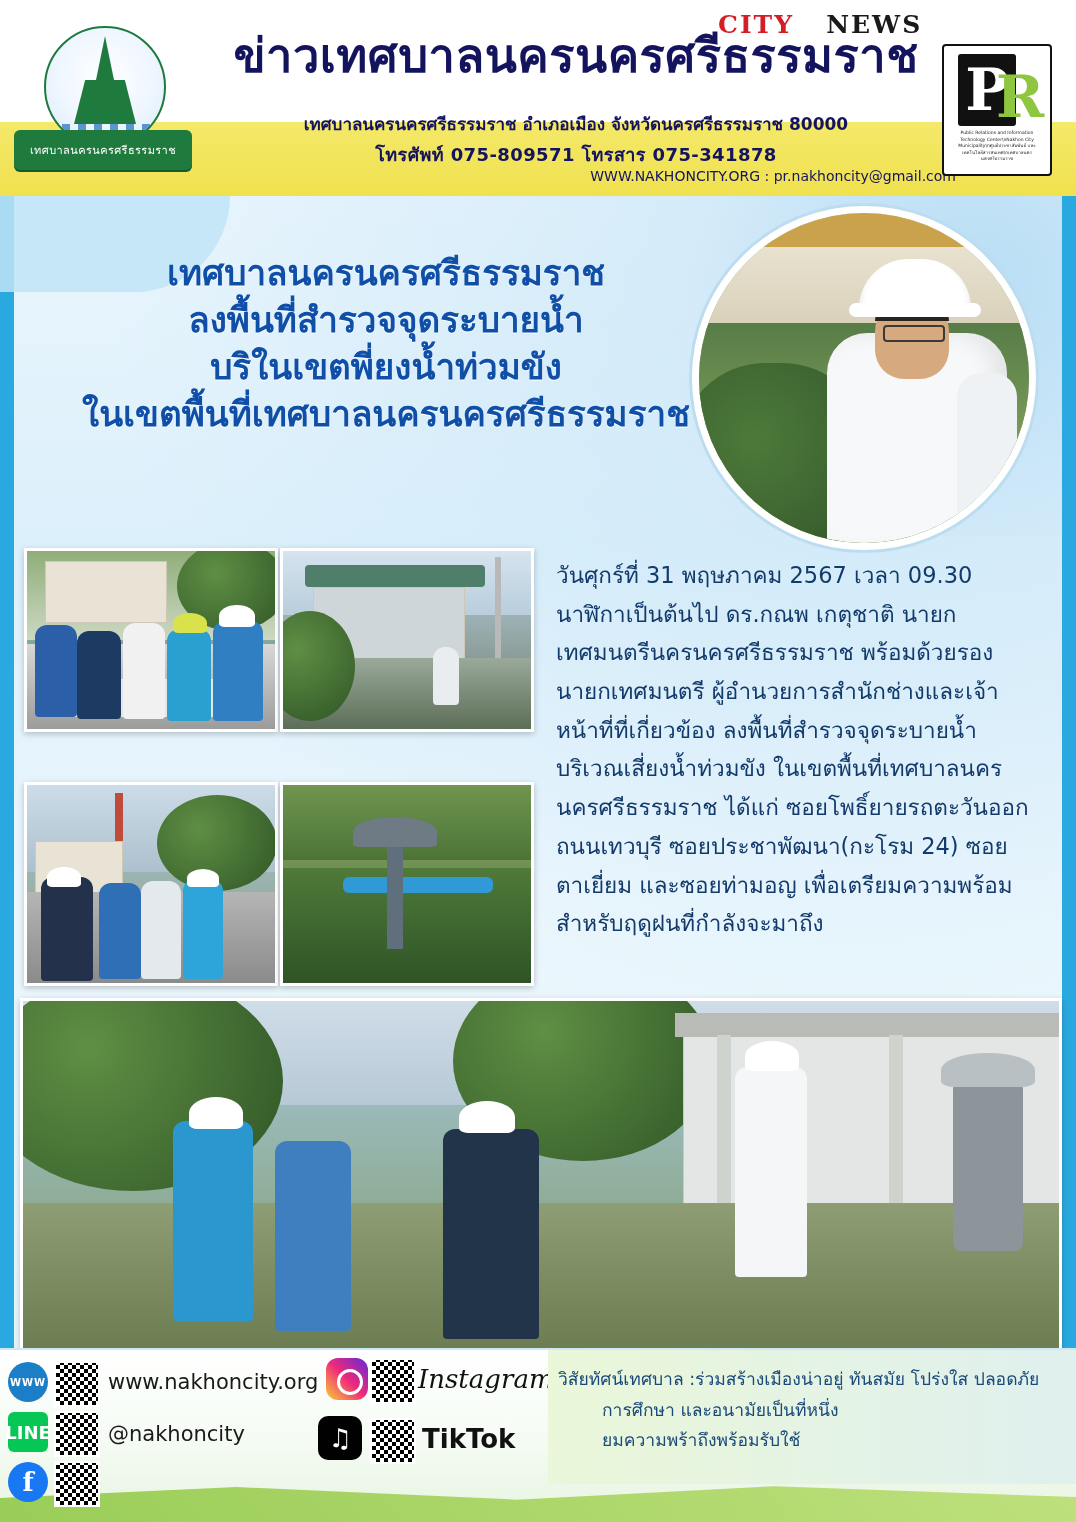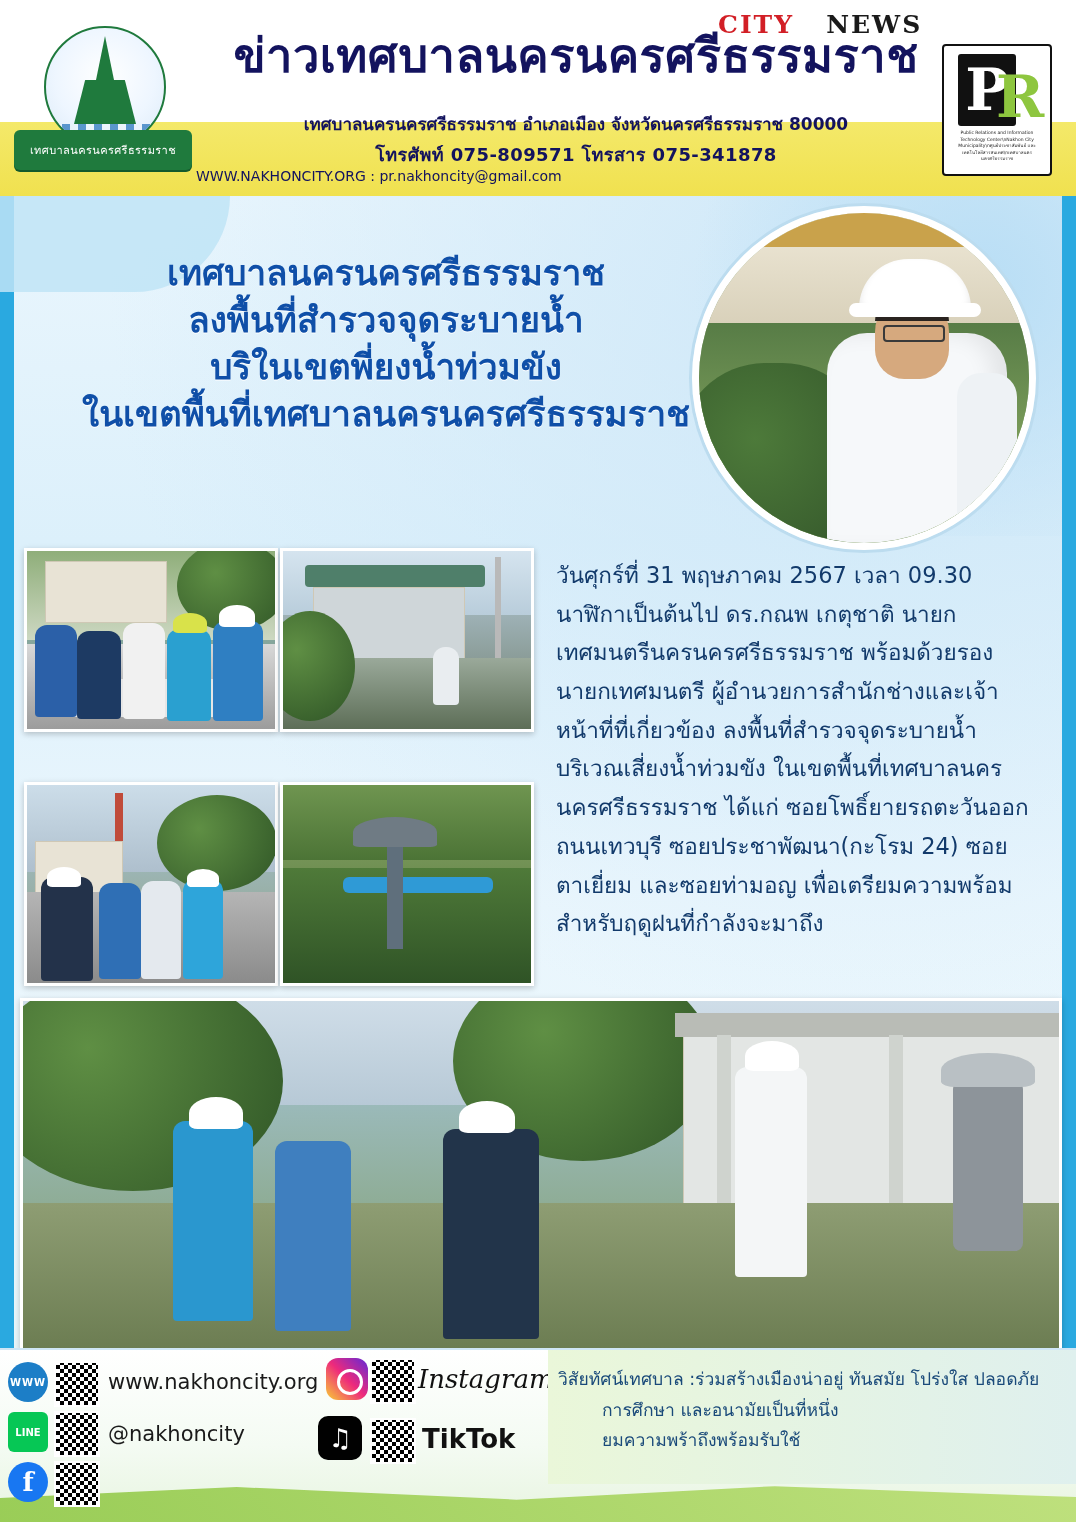--- a/index.html
+++ b/index.html
@@ -63,21 +63,21 @@
   }
   .hdr-sub1{
     position:absolute;left:196px;top:110px;width:760px;text-align:center;
     font-size:17px;color:#13135e;font-weight:bold;
   }
   .hdr-sub2{
     position:absolute;left:196px;top:140px;width:760px;text-align:center;
     font-size:18px;color:#13135e;font-weight:bold;letter-spacing:.4px;
   }
   .hdr-sub3{
-    position:absolute;left:196px;top:168px;width:760px;text-align:left;
+    position:absolute;left:196px;top:168px;width:760px;text-align:right;
     font-size:14px;color:#13135e;
   }
   .hdr-logo-pr{
     position:absolute;right:24px;top:44px;width:106px;height:128px;
     background:#ffffff;border:2px solid #111;border-radius:4px;
     overflow:hidden;
   }
   .pr-p{
     position:absolute;left:14px;top:8px;width:58px;height:72px;
     background:#111;color:#fff;font-family:"DejaVu Serif",serif;font-weight:bold;
@@ -188,21 +188,21 @@
   .f-left{position:absolute;left:0;top:0;width:540px;height:174px;}
   .f-right{
     position:absolute;left:548px;top:0;width:528px;height:134px;
     background:linear-gradient(90deg,#eaf7d9,#dff0ee);
     padding:14px 16px 0 10px;box-sizing:border-box;
     font-size:17.5px;color:#1a4a7a;line-height:1.75;
   }
   .icn{position:absolute;border-radius:50%;}
   .icn-www{left:8px;top:12px;width:40px;height:40px;background:#1c7ec7;color:#fff;font-size:10px;
     display:flex;align-items:center;justify-content:center;letter-spacing:1px;font-weight:bold;}
-  .icn-line{left:8px;top:62px;width:40px;height:40px;background:#06c755;color:#fff;font-size:10px;font-weight:bold;
+  .icn-line{left:8px;top:62px;width:40px;height:40px;background:#06c755;color:#fff;font-size:18px;font-weight:bold;
     display:flex;align-items:center;justify-content:center;border-radius:6px;}
   .icn-fb{left:8px;top:112px;width:40px;height:40px;background:#1877f2;color:#fff;font-size:26px;font-weight:bold;
     display:flex;align-items:center;justify-content:center;font-family:"DejaVu Serif",serif;}
   .qr{position:absolute;width:42px;height:42px;
     background-image:
       repeating-linear-gradient(90deg,#000 0 4px,#fff 4px 8px),
       repeating-linear-gradient(0deg,#000 0 4px,#fff 4px 8px);
     background-blend-mode:difference;background-color:#fff;border:2px solid #fff;}
   .qr1{left:54px;top:11px;}
   .qr2{left:54px;top:61px;}

